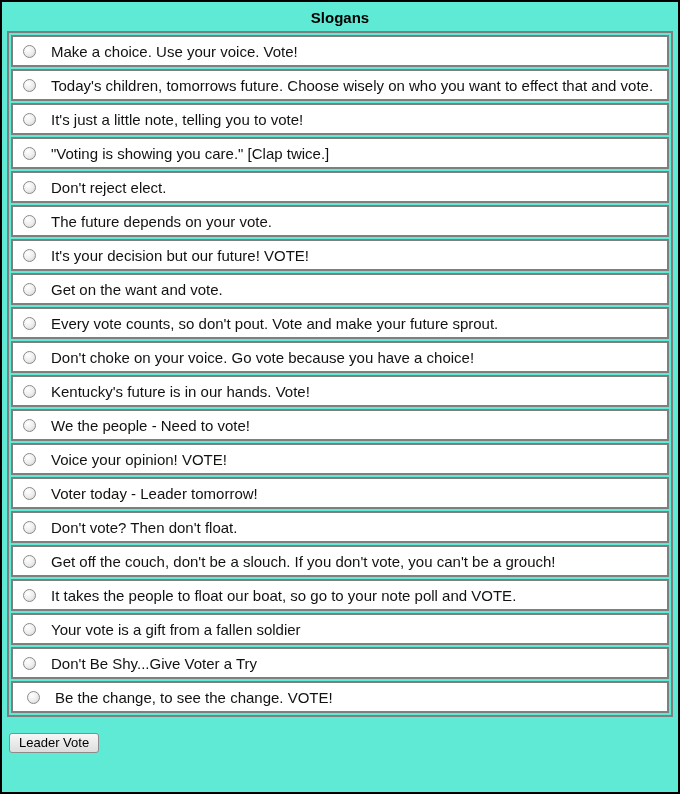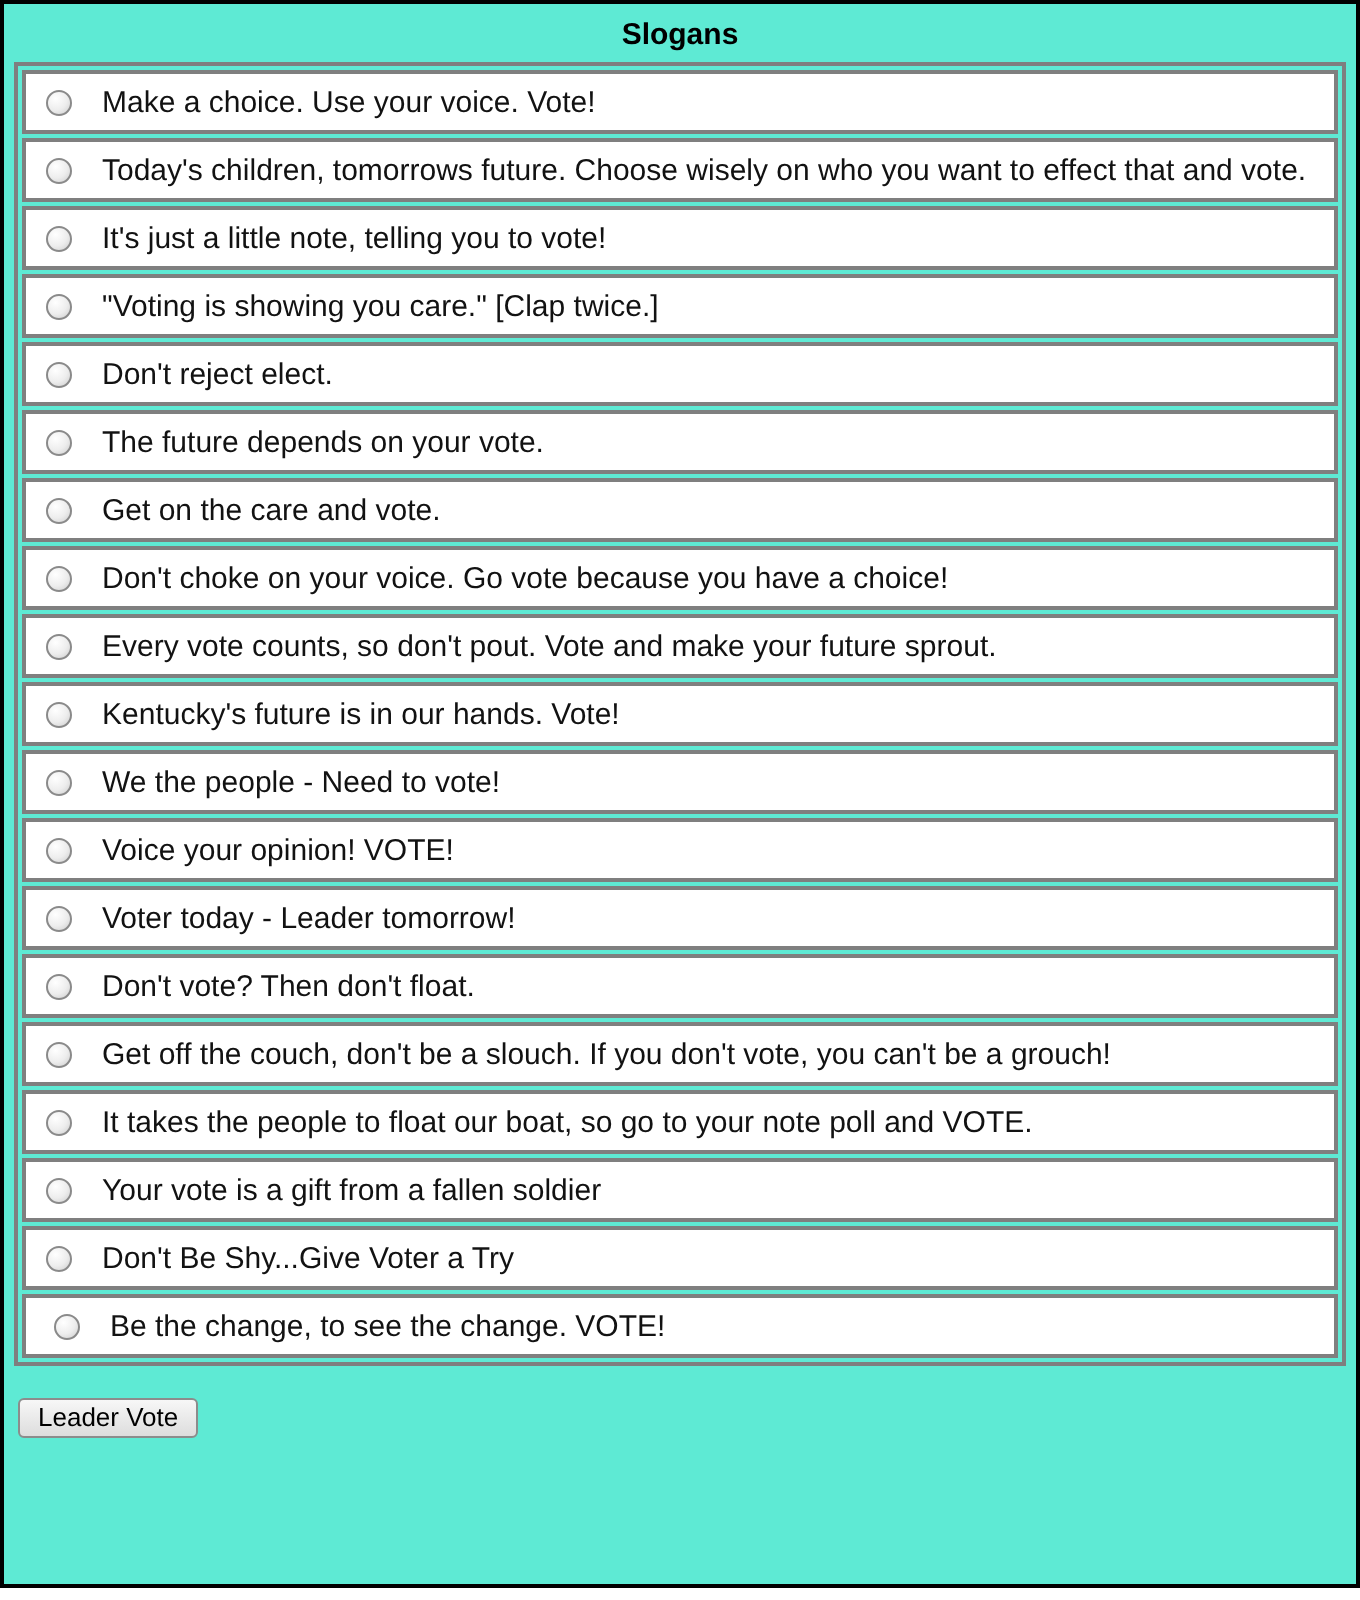--- a/index.html
+++ b/index.html
@@ -104,29 +104,33 @@
           <div class="option-row">
             <input type="radio" name="slogan" class="radio" style="">
             <span class="option-label">Don't reject elect.</span>
           </div>
           <div class="option-row">
             <input type="radio" name="slogan" class="radio" style="">
             <span class="option-label">The future depends on your vote.</span>
           </div>
           <div class="option-row">
             <input type="radio" name="slogan" class="radio" style="">
-            <span class="option-label">Get on the care and vote.</span>
+            <span class="option-label">It's your decision but our future! VOTE!</span>
+          </div>
+          <div class="option-row">
+            <input type="radio" name="slogan" class="radio" style="">
+            <span class="option-label">Get on the want and vote.</span>
+          </div>
+          <div class="option-row">
+            <input type="radio" name="slogan" class="radio" style="">
+            <span class="option-label">Every vote counts, so don't pout. Vote and make your future sprout.</span>
           </div>
           <div class="option-row">
             <input type="radio" name="slogan" class="radio" style="">
             <span class="option-label">Don't choke on your voice. Go vote because you have a choice!</span>
-          </div>
-          <div class="option-row">
-            <input type="radio" name="slogan" class="radio" style="">
-            <span class="option-label">Every vote counts, so don't pout. Vote and make your future sprout.</span>
           </div>
           <div class="option-row">
             <input type="radio" name="slogan" class="radio" style="">
             <span class="option-label">Kentucky's future is in our hands. Vote!</span>
           </div>
           <div class="option-row">
             <input type="radio" name="slogan" class="radio" style="">
             <span class="option-label">We the people - Need to vote!</span>
           </div>
           <div class="option-row">

